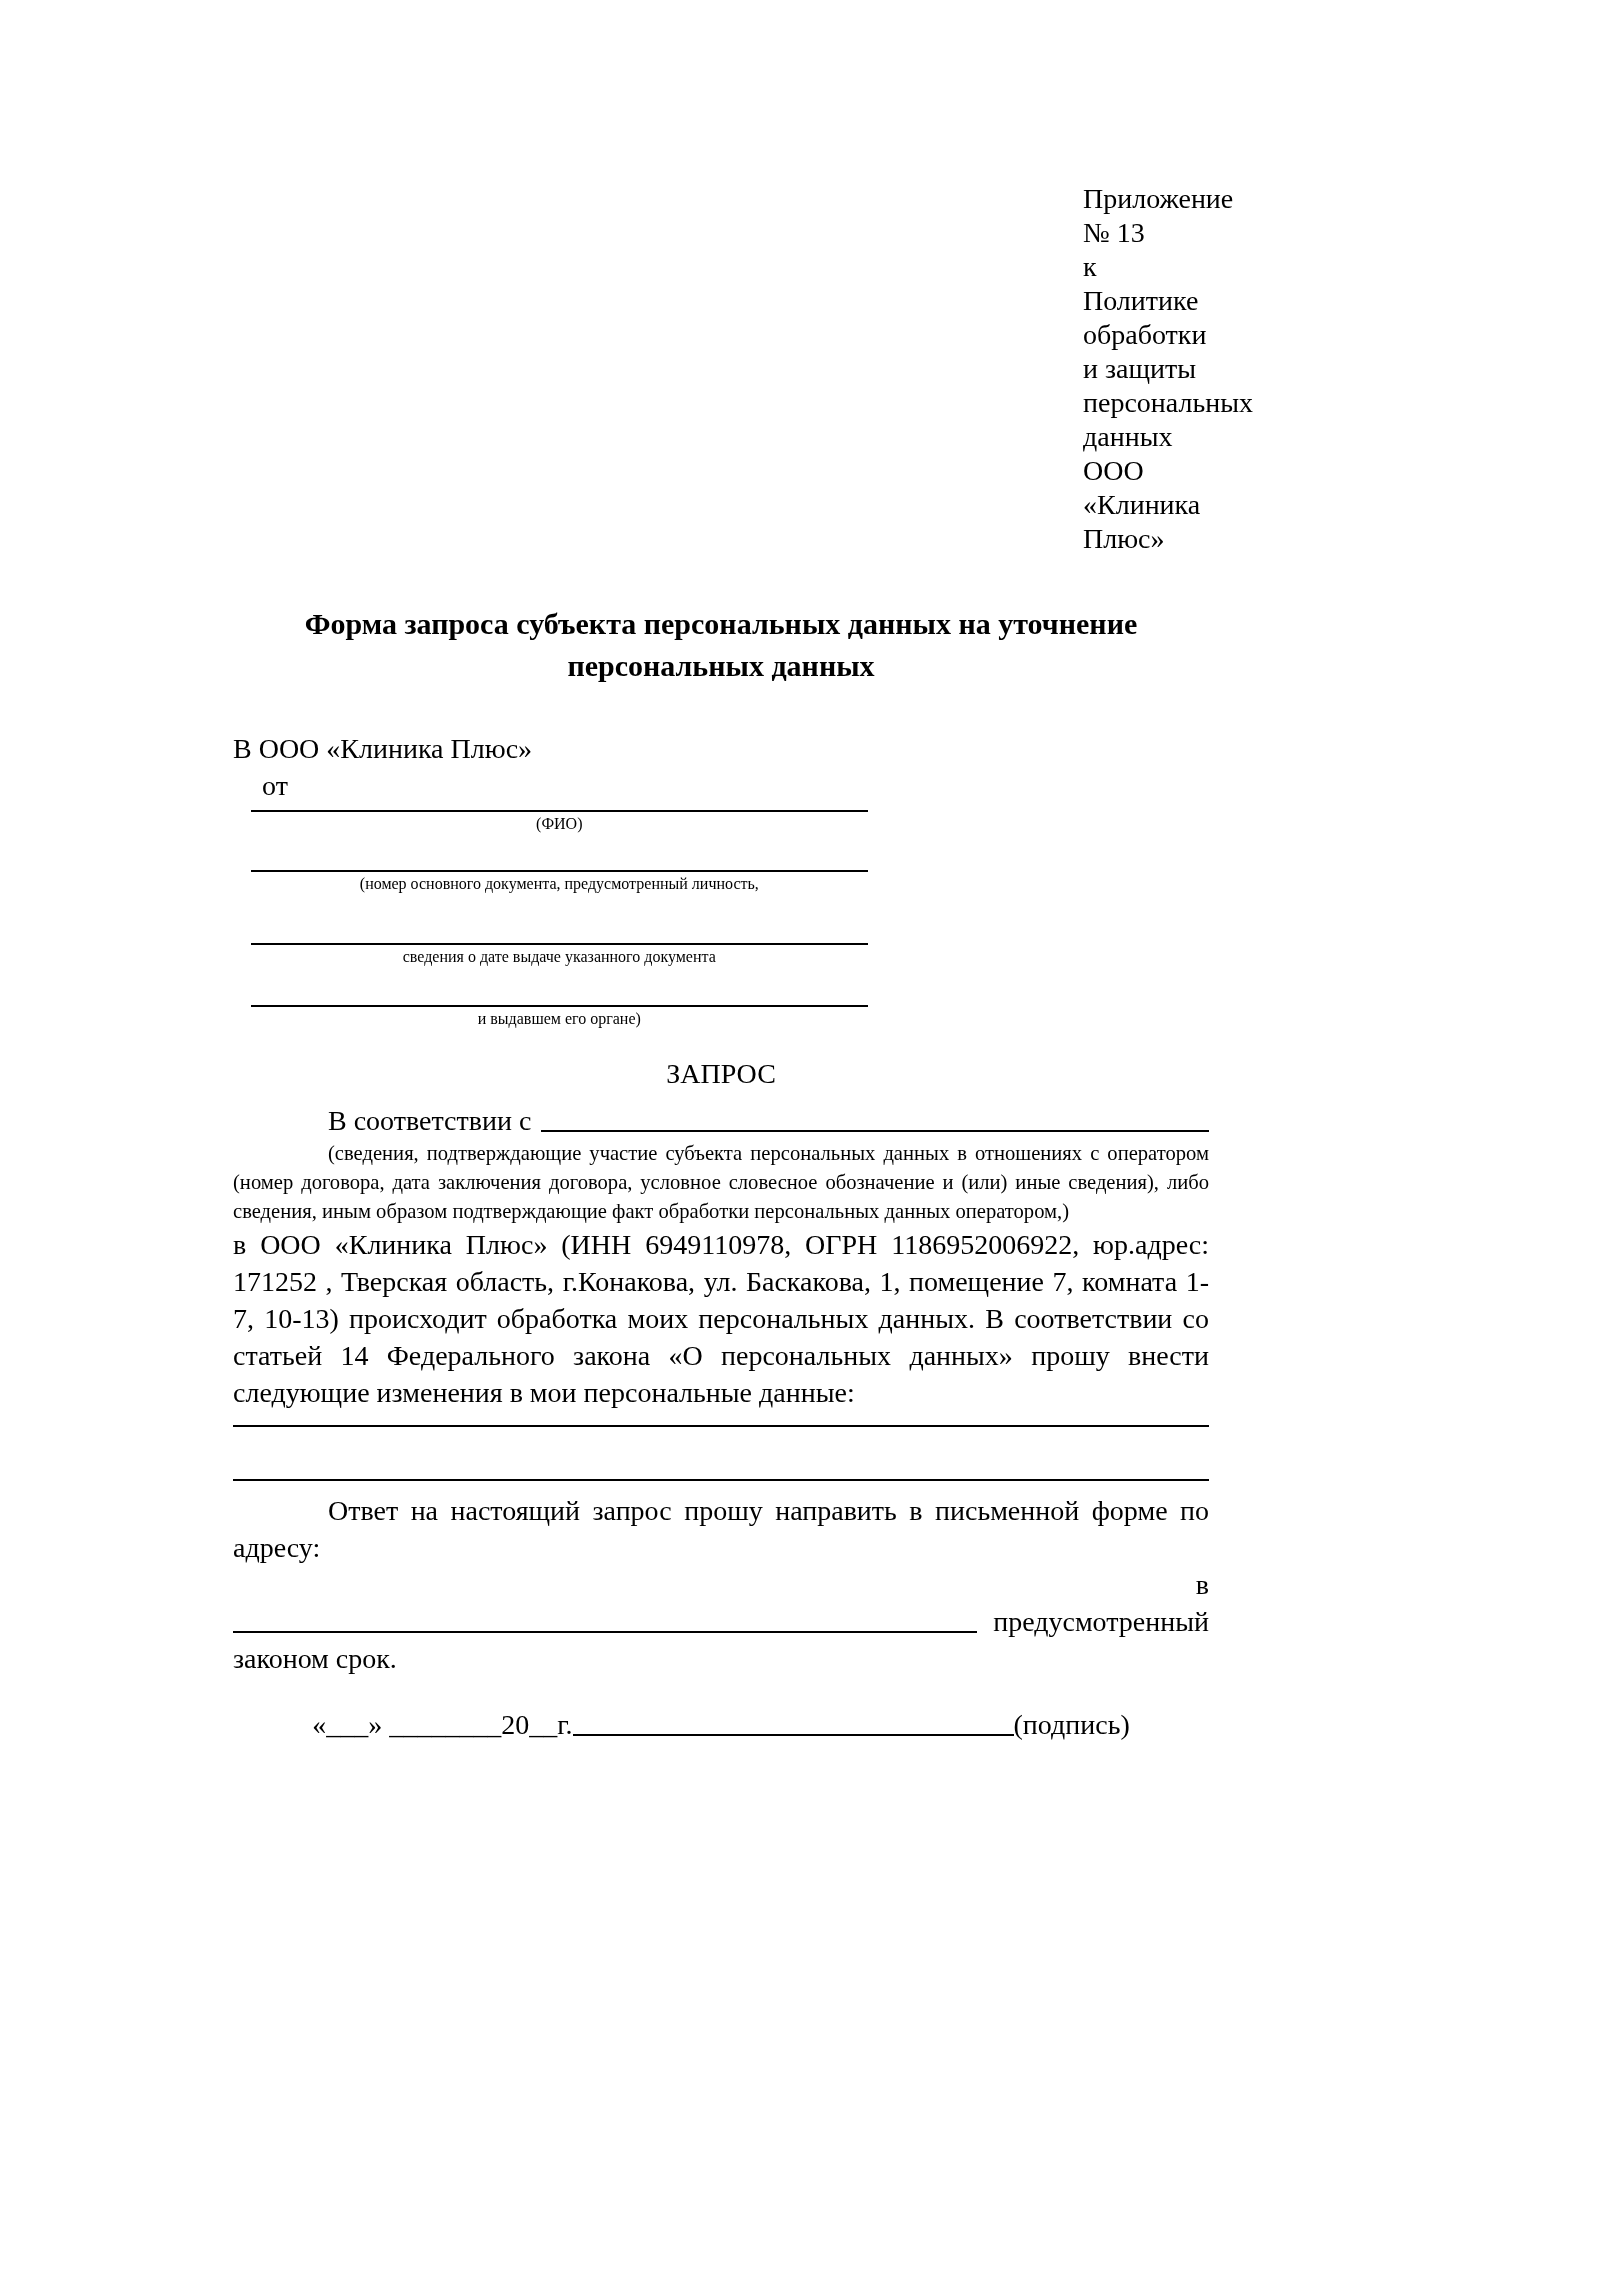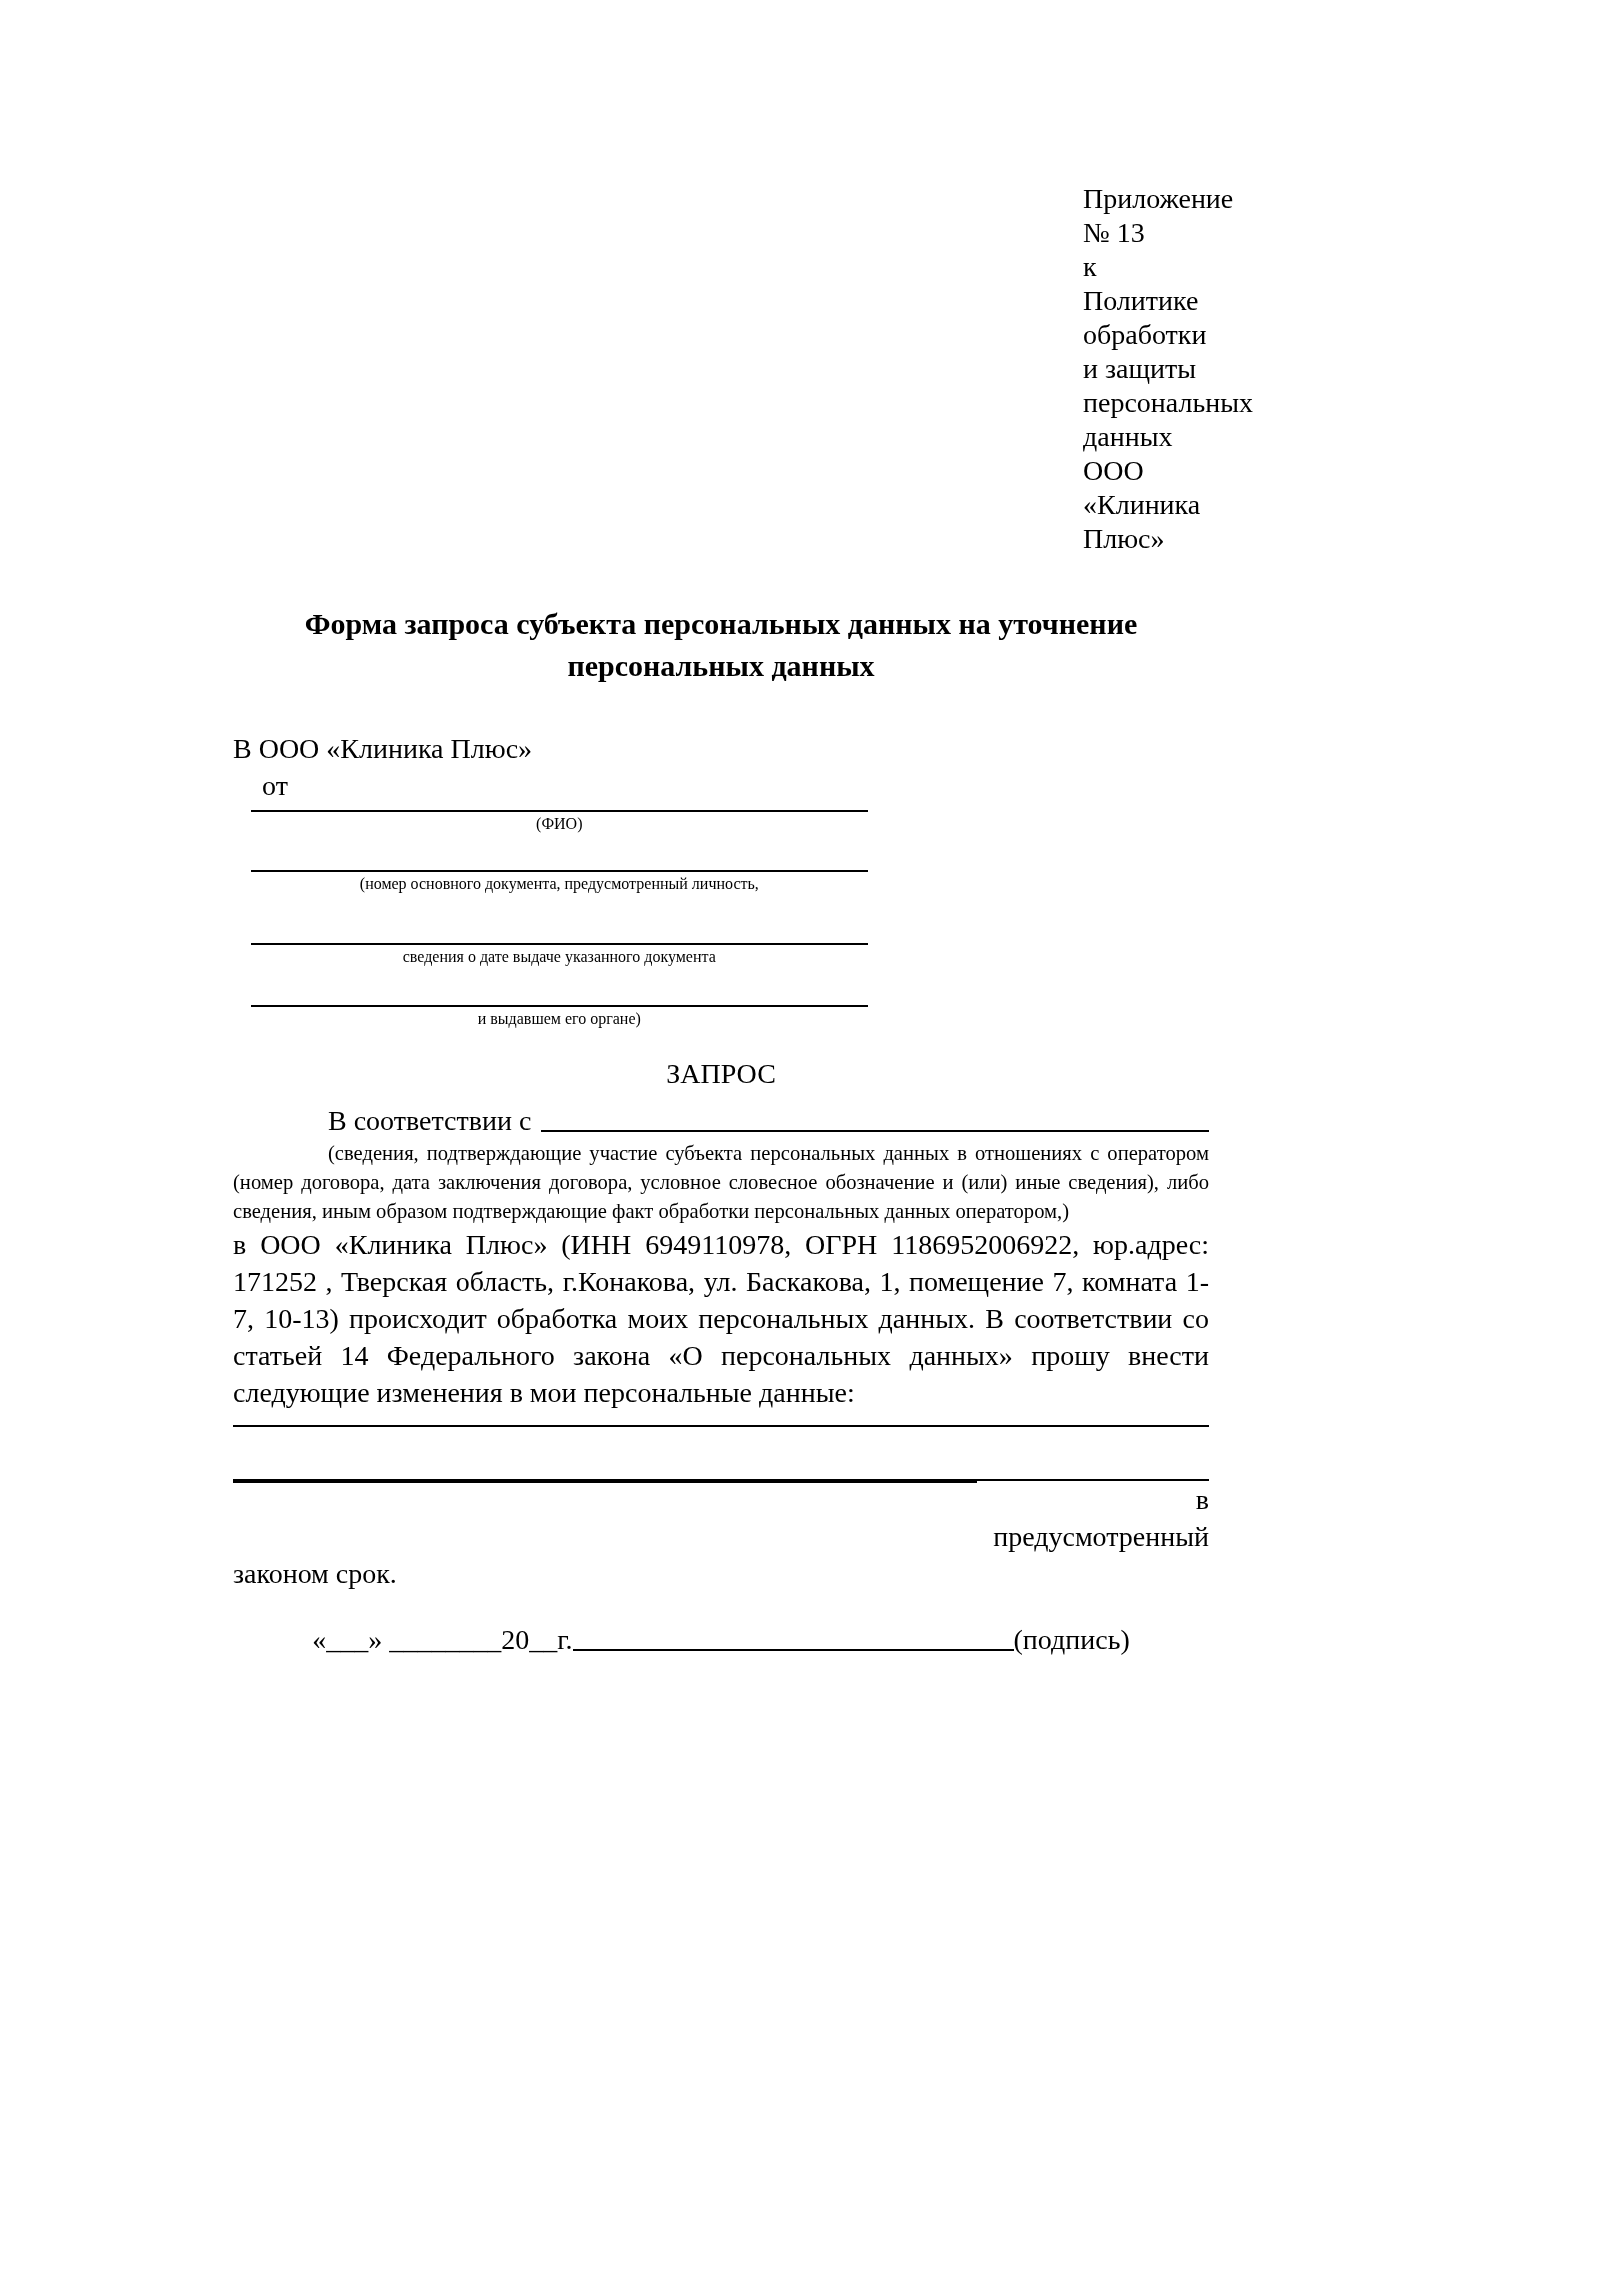--- a/index.html
+++ b/index.html
@@ -93,21 +93,21 @@
   .ruled.r1 { height: 13.7px; }
   .ruled.r2 { height: 52px; }
 
   .reply-intro {
     margin-top: 11.8px;
     text-indent: 95px;
     text-align: justify;
   }
   .reply-row {
     display: flex;
-    align-items: flex-start;
+    align-items: flex-end;
     gap: 16px;
   }
   .reply-fill {
     width: 918px;
     border-bottom: 2px solid #000;
     margin-bottom: 6.9px;
   }
   .reply-tail {
     flex: 1;
     text-align: right;
@@ -171,20 +171,21 @@
     <span class="lead-fill"></span>
   </div>
 
   <div class="note">(сведения, подтверждающие участие субъекта персональных данных в отношениях с оператором (номер договора, дата заключения договора, условное словесное обозначение и (или) иные сведения), либо сведения, иным образом подтверждающие факт обработки персональных данных оператором,)</div>
 
   <div class="body-par">в ООО «Клиника Плюс» (ИНН 6949110978, ОГРН 1186952006922, юр.адрес: 171252 , Тверская область, г.Конакова, ул. Баскакова, 1, помещение 7, комната 1-7, 10-13) происходит обработка моих персональных данных. В соответствии со статьей 14 Федерального закона «О персональных данных» прошу внести следующие изменения в мои персональные данные:</div>
 
   <div class="ruled r1"></div>
   <div class="ruled r2"></div>
 
+  <div class="reply-intro">Ответ на настоящий запрос прошу направить в письменной форме по адресу:</div>
 
   <div class="reply-row">
     <span class="reply-fill"></span>
     <span class="reply-tail">в предусмотренный</span>
   </div>
 
   <div class="reply-end">законом срок.</div>
 
   <div class="footer-row">
     <span class="date-blank">«___» ________20__г.</span>

